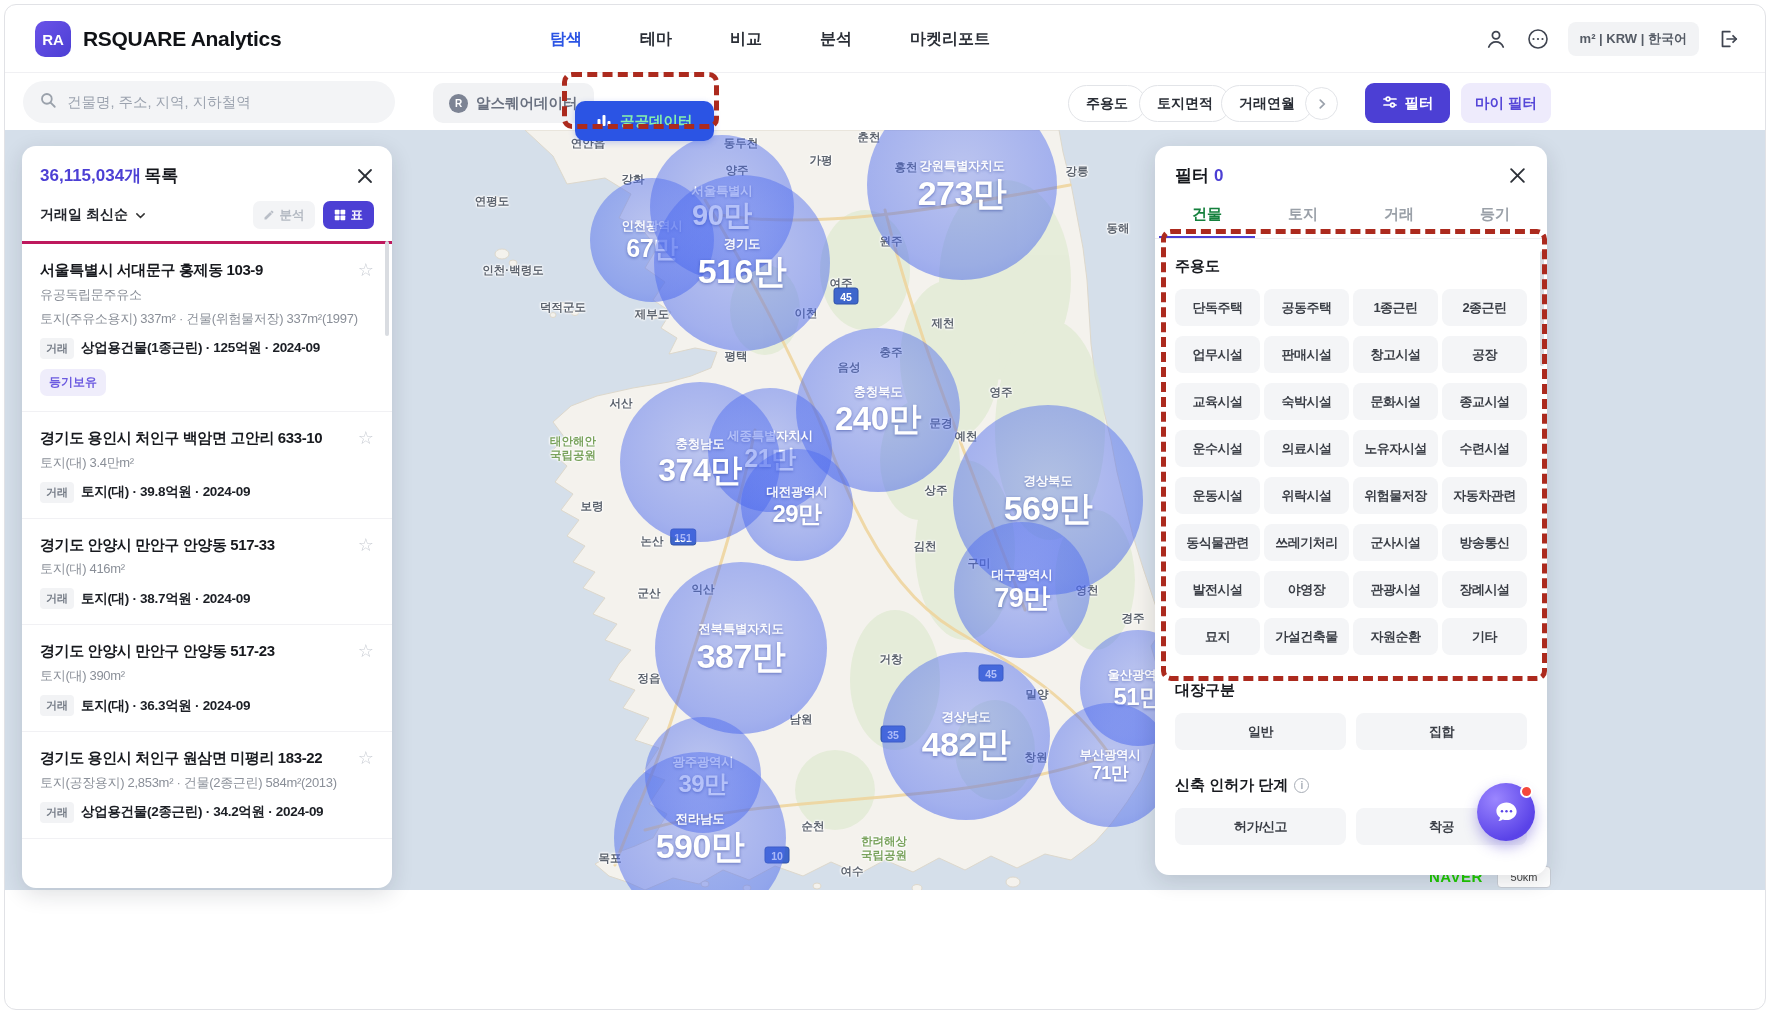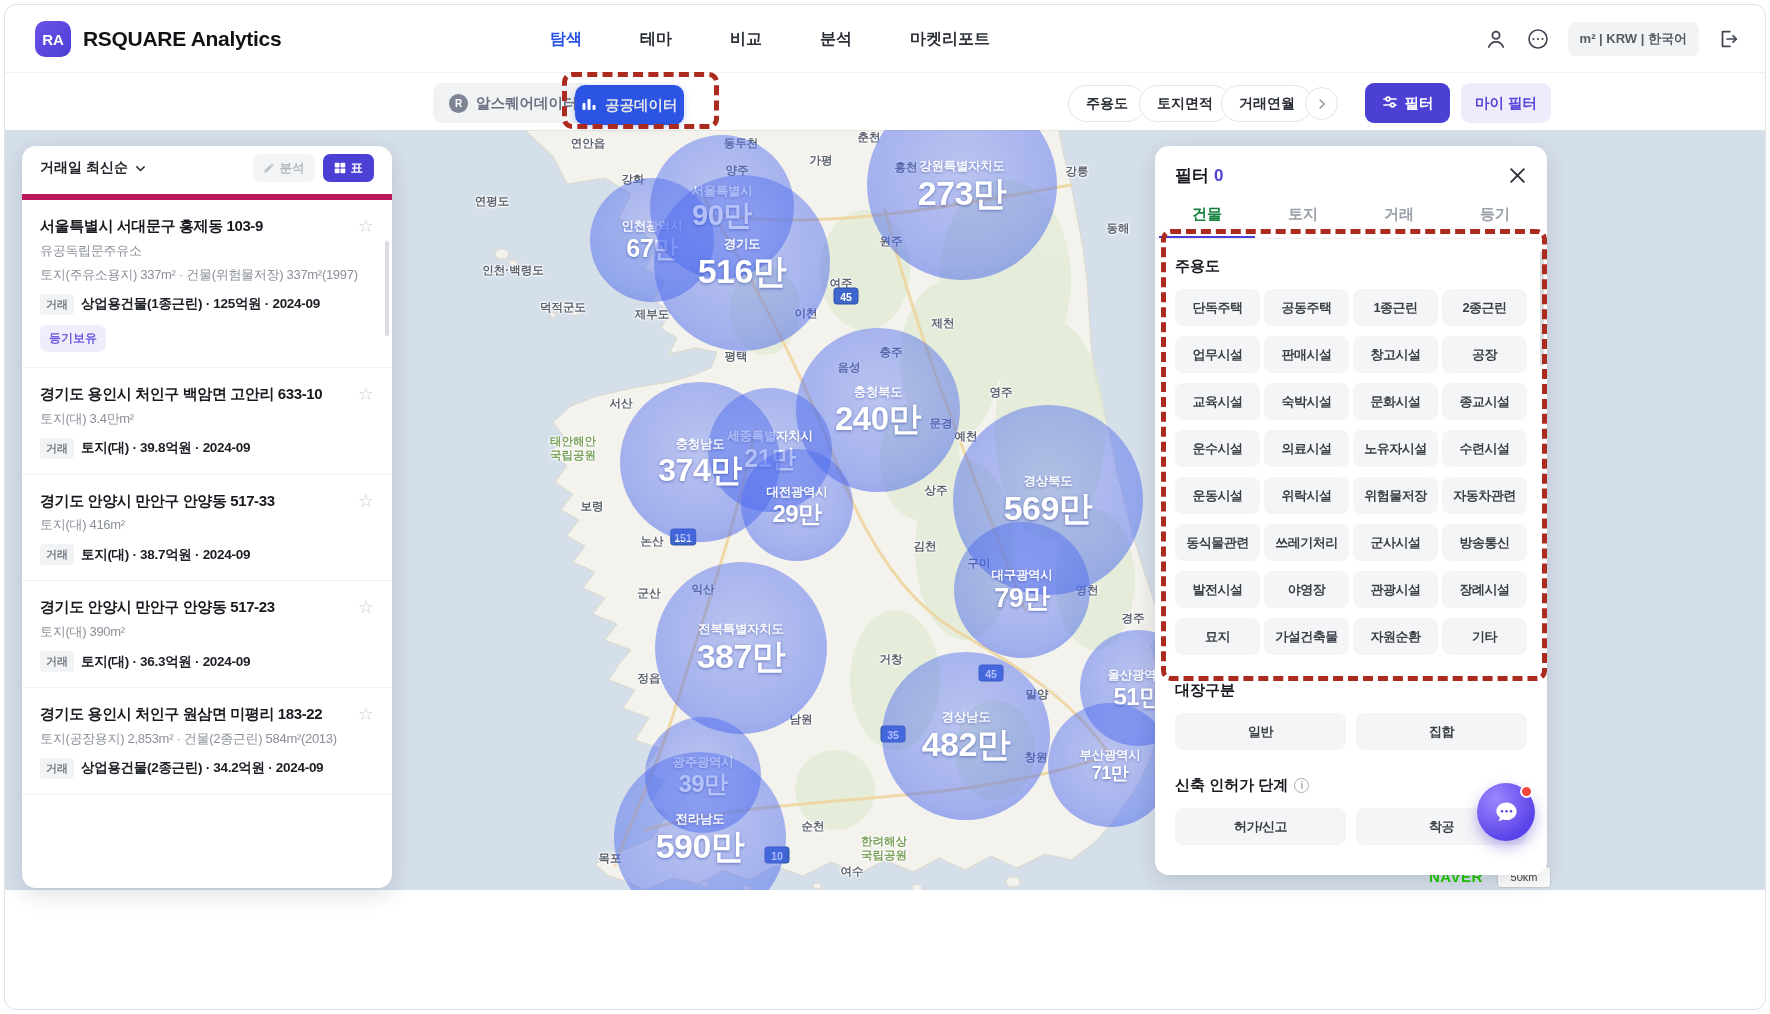--- a/index.html
+++ b/index.html
@@ -19,21 +19,21 @@
   .icon-btn{display:flex;align-items:center;justify-content:center;}
   .units-badge{background:#f2f3f5;border-radius:8px;padding:8px 12px;font-size:13px;color:#555b65;font-weight:600;white-space:nowrap;}
 
   
   .toolbar{position:absolute;top:73px;left:5px;right:5px;height:57px;background:#fff;z-index:10;}
   .search-box{position:absolute;left:18px;top:8px;width:372px;height:42px;background:#f3f4f6;border-radius:22px;display:flex;align-items:center;gap:10px;padding:0 16px;}
   .search-box input{flex:1;border:none;background:transparent;outline:none;font-size:14.5px;color:#333;}
   .search-box input::placeholder{color:#9ca3af;}
   .btn-rsquare{position:absolute;left:428px;top:10px;height:40px;padding:0 16px;background:#f1f2f4;border-radius:10px;display:flex;align-items:center;gap:8px;font-size:14.5px;font-weight:700;color:#6a7180;}
   .rs-circle{width:19px;height:19px;border-radius:50%;background:#7d8494;color:#fff;font-size:10px;font-weight:800;display:flex;align-items:center;justify-content:center;}
-  .btn-public{position:absolute;left:570px;top:12px;height:40px;padding:0 6px;background:#2b54e4;border-radius:10px;display:flex;align-items:center;gap:8px;font-size:14.5px;font-weight:800;color:#e5e5e5;box-shadow:0 2px 6px rgba(43,84,228,.25);}
+  .btn-public{position:absolute;left:570px;top:28px;height:40px;padding:0 21px;background:#2b54e4;border-radius:10px;display:flex;align-items:center;gap:8px;font-size:14.5px;font-weight:800;color:#86efac;box-shadow:0 2px 6px rgba(43,84,228,.25);}
   .quick-pill{position:absolute;top:12px;height:37px;padding:0 17px;background:#fff;border:1px solid #e2e4e8;border-radius:19px;font-size:14px;font-weight:600;color:#2a2e36;display:flex;align-items:center;}
   .qp-1{left:1063px;} .qp-2{left:1134px;} .qp-3{left:1216px;}
   .more-circle{position:absolute;left:1300px;top:14px;width:33px;height:33px;border:1px solid #e2e4e8;border-radius:50%;background:#fff;display:flex;align-items:center;justify-content:center;}
   .btn-filter{position:absolute;left:1360px;top:10px;height:40px;width:85px;background:#4c3fd4;border-radius:9px;display:flex;align-items:center;justify-content:center;gap:7px;color:#fff;font-size:14.5px;font-weight:800;}
   .btn-myfilter{position:absolute;left:1456px;top:10px;height:40px;width:90px;background:#eeebfc;border-radius:9px;display:flex;align-items:center;justify-content:center;color:#5546d8;font-size:14.5px;font-weight:800;}
 
   
   .map{position:absolute;top:130px;left:5px;right:5px;height:760px;overflow:hidden;background:#d5dfea;z-index:1;}
   .map-base{position:absolute;left:0;top:0;}
   .place{position:absolute;transform:translate(-50%,-50%);white-space:pre-line;text-align:center;font-size:11.5px;line-height:1.25;color:#5c636e;font-weight:600;z-index:2;text-shadow:-1px 0 2px #fff,1px 0 2px #fff,0 -1px 2px #fff,0 1px 2px #fff;}
@@ -43,21 +43,21 @@
   .region-name{font-size:12.5px;font-weight:700;opacity:.95;letter-spacing:-0.3px;text-shadow:0 1px 3px rgba(25,45,140,.45);}
   .region-value{font-weight:800;line-height:1.08;text-shadow:0 1px 3px rgba(25,45,140,.5);letter-spacing:-0.5px;}
   .naver{position:absolute;left:1424px;top:738px;font-size:15px;font-weight:800;letter-spacing:.5px;color:#1ec800;z-index:2;}
   .scale{position:absolute;left:1492px;top:736px;width:54px;height:22px;background:#fff;border:1px solid #c9ced6;border-radius:4px;font-size:11px;color:#444;display:flex;align-items:center;justify-content:center;z-index:2;}
 
   
   .list-panel{position:absolute;left:22px;top:146px;width:370px;height:742px;background:#fff;border-radius:14px;box-shadow:0 6px 22px rgba(20,25,40,.14);z-index:8;overflow:hidden;}
   .lp-head{display:flex;align-items:center;justify-content:space-between;padding:18px 18px 6px;}
   .lp-count{font-size:17px;font-weight:800;color:#4c3fd4;}
   .lp-count-suffix{font-size:17px;font-weight:800;color:#15171c;margin-left:3px;}
-  .lp-sort{display:flex;align-items:center;justify-content:space-between;padding:8px 18px 12px;border-bottom:6px solid #be185d;}
+  .lp-sort{display:flex;align-items:center;justify-content:space-between;padding:8px 18px 12px;border-bottom:3px solid #be185d;}
   .sort-btn{display:flex;align-items:center;gap:6px;font-size:14px;font-weight:700;color:#23262d;}
   .lp-actions{display:flex;gap:8px;}
   .analyze-btn{height:28px;padding:0 10px;border-radius:7px;background:#f3f4f6;color:#b4bac3;font-size:12.5px;font-weight:700;display:flex;align-items:center;gap:5px;}
   .table-btn{height:28px;padding:0 11px;border-radius:7px;background:#4c3fd4;color:#fff;font-size:12.5px;font-weight:800;display:flex;align-items:center;gap:5px;}
   .lp-list{overflow:hidden;height:612px;}
   .list-item{padding:17px 18px 15px;border-bottom:1px solid #f1f1f4;}
   .item-head{display:flex;justify-content:space-between;align-items:flex-start;gap:8px;}
   .item-title{font-size:15px;font-weight:800;color:#17191e;letter-spacing:-0.4px;line-height:1.25;}
   .star{font-size:18px;color:#c8ccd3;line-height:1;}
   .item-sub{margin-top:6px;font-size:13px;color:#8a8f98;letter-spacing:-0.3px;}
@@ -303,20 +303,29 @@
       <svg width="22" height="22" viewBox="0 0 24 24" fill="none" stroke="#3f4450" stroke-width="1.9" stroke-linecap="round" stroke-linejoin="round">
           <path d="M14 4H6v16h8"></path>
           <path d="M11 12h10"></path>
           <path d="M17.5 8.5 21 12l-3.5 3.5"></path>
         </svg>
     </button>
   </div>
 </header>
 
 <div class="toolbar">
+  <div class="search-box">
+    <span>
+      <svg width="18" height="18" viewBox="0 0 24 24" fill="none" stroke="#9aa1ab" stroke-width="2.4" stroke-linecap="round">
+          <circle cx="10.5" cy="10.5" r="6.5"></circle>
+          <line x1="15.5" y1="15.5" x2="21" y2="21"></line>
+        </svg>
+    </span>
+    <input type="text" placeholder="건물명, 주소, 지역, 지하철역" style="">
+  </div>
 
   <button class="btn-rsquare">
     <span class="rs-circle">R</span>
     <span>알스퀘어데이터</span>
   </button>
 
   <button class="btn-public">
     <span>
       <svg width="16" height="16" viewBox="0 0 16 16" fill="#fff">
           <rect x="1.5" y="7" width="3" height="7" rx="1"></rect>
@@ -346,20 +355,31 @@
           <circle cx="10.5" cy="11" r="1.9" fill="#4c3fd4"></circle>
         </svg>
     </span>
     <span>필터</span>
   </button>
 
   <button class="btn-myfilter">마이 필터</button>
 </div>
 
 <aside class="list-panel">
+  <div class="lp-head">
+    <div>
+      <span class="lp-count">36,115,034개</span><span class="lp-count-suffix">목록</span>
+    </div>
+    <button class="icon-btn">
+      <svg width="18" height="18" viewBox="0 0 18 18" stroke="#2b2f36" stroke-width="1.8" stroke-linecap="round">
+          <line x1="3" y1="3" x2="15" y2="15"></line>
+          <line x1="15" y1="3" x2="3" y2="15"></line>
+        </svg>
+    </button>
+  </div>
   <div class="lp-sort">
     <button class="sort-btn">
       <span>거래일 최신순</span>
       <svg width="13" height="13" viewBox="0 0 16 16" fill="none" stroke="#333" stroke-width="1.9" stroke-linecap="round">
           <polyline points="3.5,6 8,10.5 12.5,6"></polyline>
         </svg>
     </button>
     <div class="lp-actions">
       <button class="analyze-btn">
         <svg width="12" height="12" viewBox="0 0 24 24" fill="#b9bec7">

